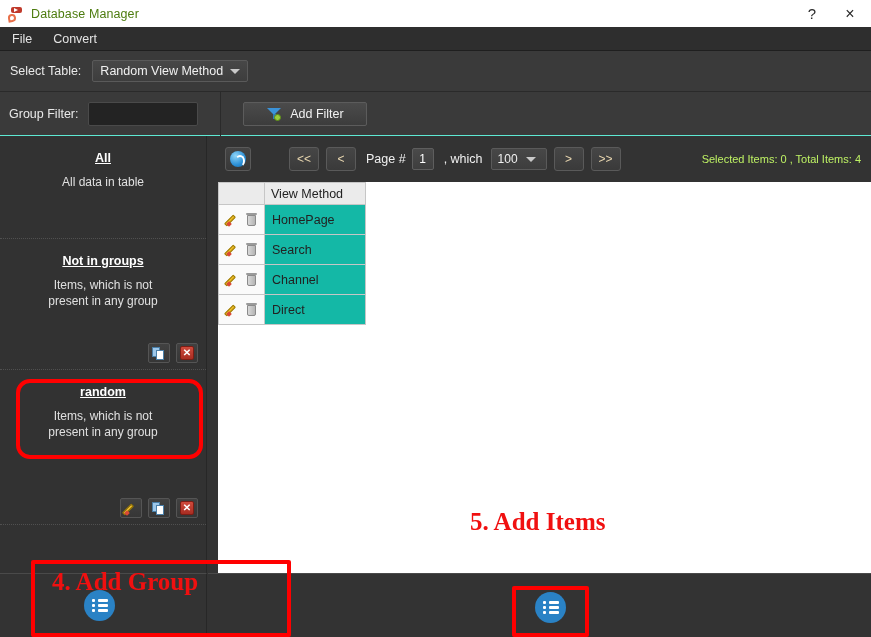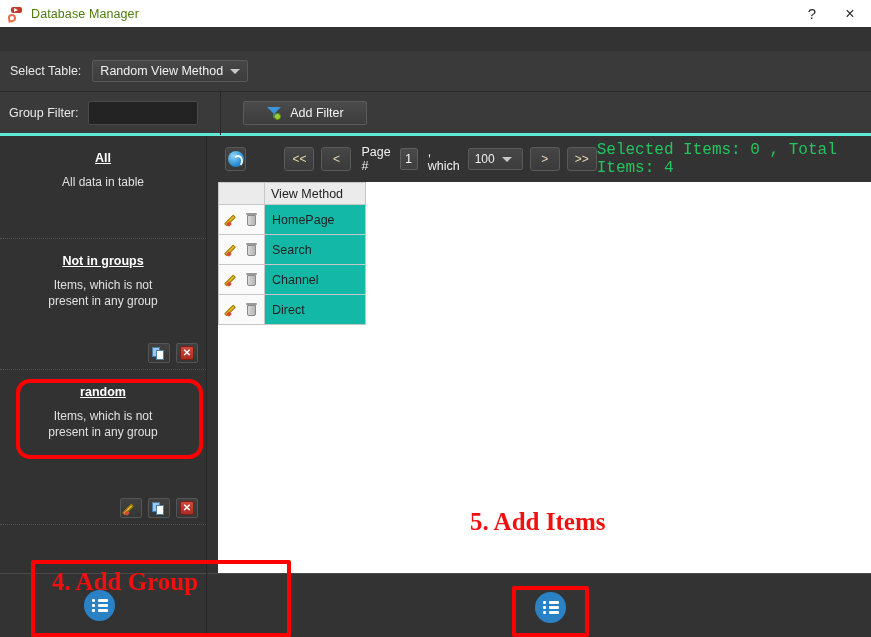--- a/index.html
+++ b/index.html
@@ -71,21 +71,21 @@
   .caret {
     width: 0; height: 0; margin-left: 7px; margin-right: 3px;
     border-left: 5px solid transparent; border-right: 5px solid transparent;
     border-top: 5px solid #c9c9c9;
   }
 
   
   .filterrow {
     position: absolute; left: 0; top: 92px; width: 871px; height: 44px;
     background: #3a3a3a; display: flex; align-items: center;
-    border-bottom: 3px solid #5eead4;
+    border-bottom: 1px solid #5eead4;
   }
   .filterrow .lbl { color: #e9e9e9; font-size: 12.5px; margin-left: 9px; }
   .gf-input {
     margin-left: 10px; width: 110px; height: 24px;
     background: #232323; border: 1px solid #4a4a4a; border-radius: 2px;
   }
   .vdiv { width: 1px; height: 44px; background: #2a2a2a; margin-left: 22px; }
   .btn {
     background: linear-gradient(#4b4b4b, #3c3c3c);
     border: 1px solid #5c5c5c; border-radius: 2px;
@@ -203,22 +203,22 @@
     display: flex; align-items: center; justify-content: center;
   }
   .sizecombo {
     margin-left: 8px; width: 56px; height: 22px;
     background: linear-gradient(#474747,#3d3d3d); border: 1px solid #5a5a5a;
     border-radius: 2px; color: #f0f0f0; font-size: 12px;
     display: flex; align-items: center; padding: 0 7px 0 6px;
   }
   .sizecombo .sval { flex: 1 1 auto; }
   .counts {
-    margin-left: auto; margin-right: 10px; color: #22c55e;
-    font-size: 16px; font-family: Liberation Mono, monospace;
+    margin-left: auto; margin-right: 10px; color: #bef264;
+    font-size: 11px; font-family: Liberation Sans, sans-serif;
   }
 
   
   .tablewrap {
     position: absolute; left: 10px; top: 46px; width: 653px; height: 391px;
     background: #ffffff;
   }
   table.grid { border-collapse: collapse; }
   table.grid th, table.grid td {
     border: 1px solid #c6c6c6; font-size: 12.5px; color: #222222;
@@ -298,20 +298,24 @@
     <div class="app-icon">
       <div class="ic-top"></div>
         <div class="ic-bot"></div>
     </div>
     <div class="title">Database Manager</div>
     <div class="spacer"></div>
     <div class="tb-btn">?</div>
     <div class="tb-btn close">×</div>
   </div>
 
+  <div class="menubar">
+    <div class="mi">File</div>
+    <div class="mi">Convert</div>
+  </div>
 
   <div class="selectrow">
     <div class="lbl">Select Table:</div>
     <div class="combo">
       <span class="cval">Random View Method</span>
       <span class="caret"></span>
     </div>
   </div>
 
   <div class="filterrow">

